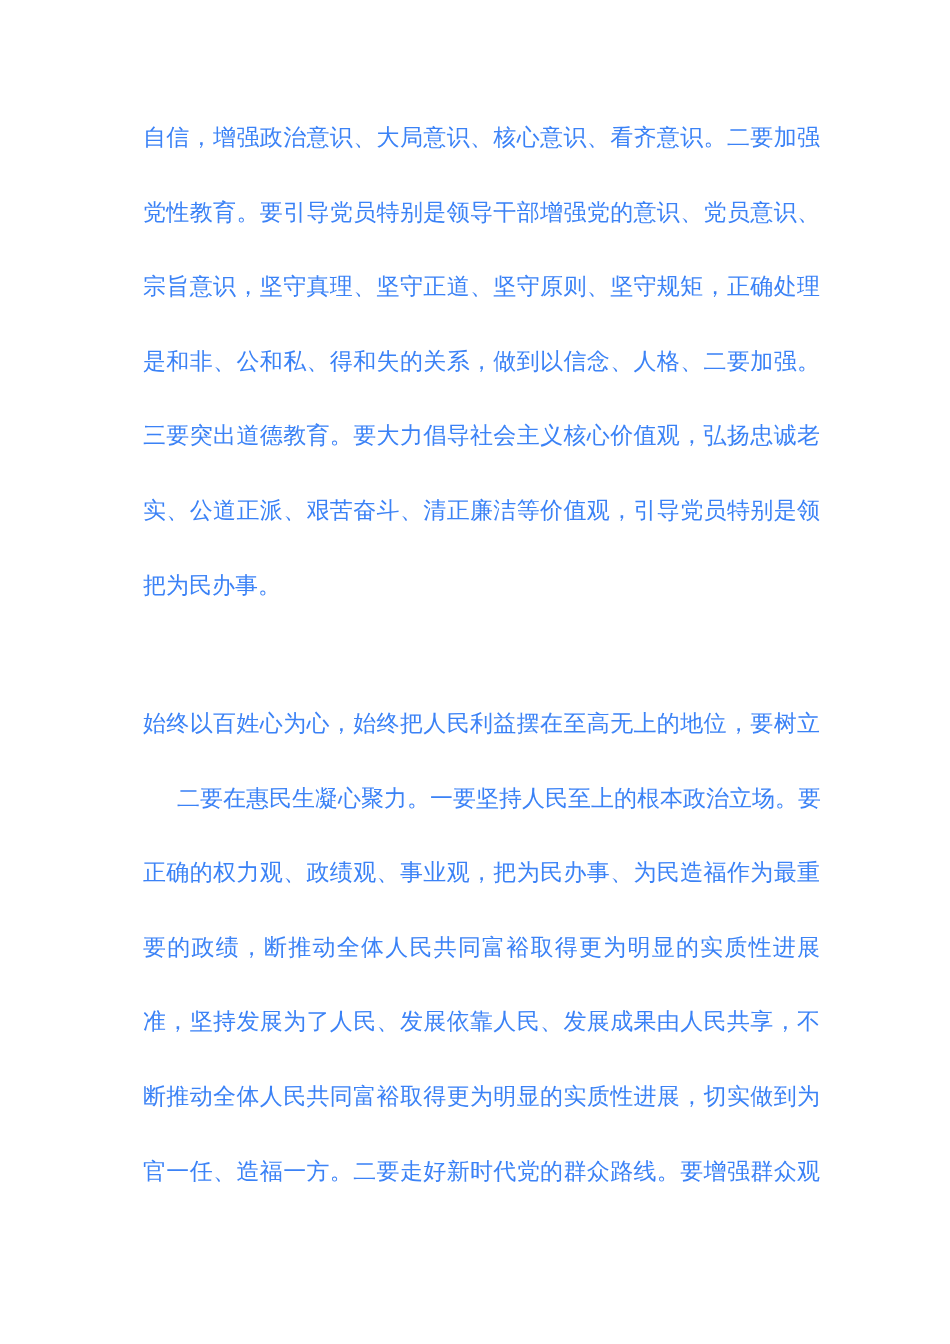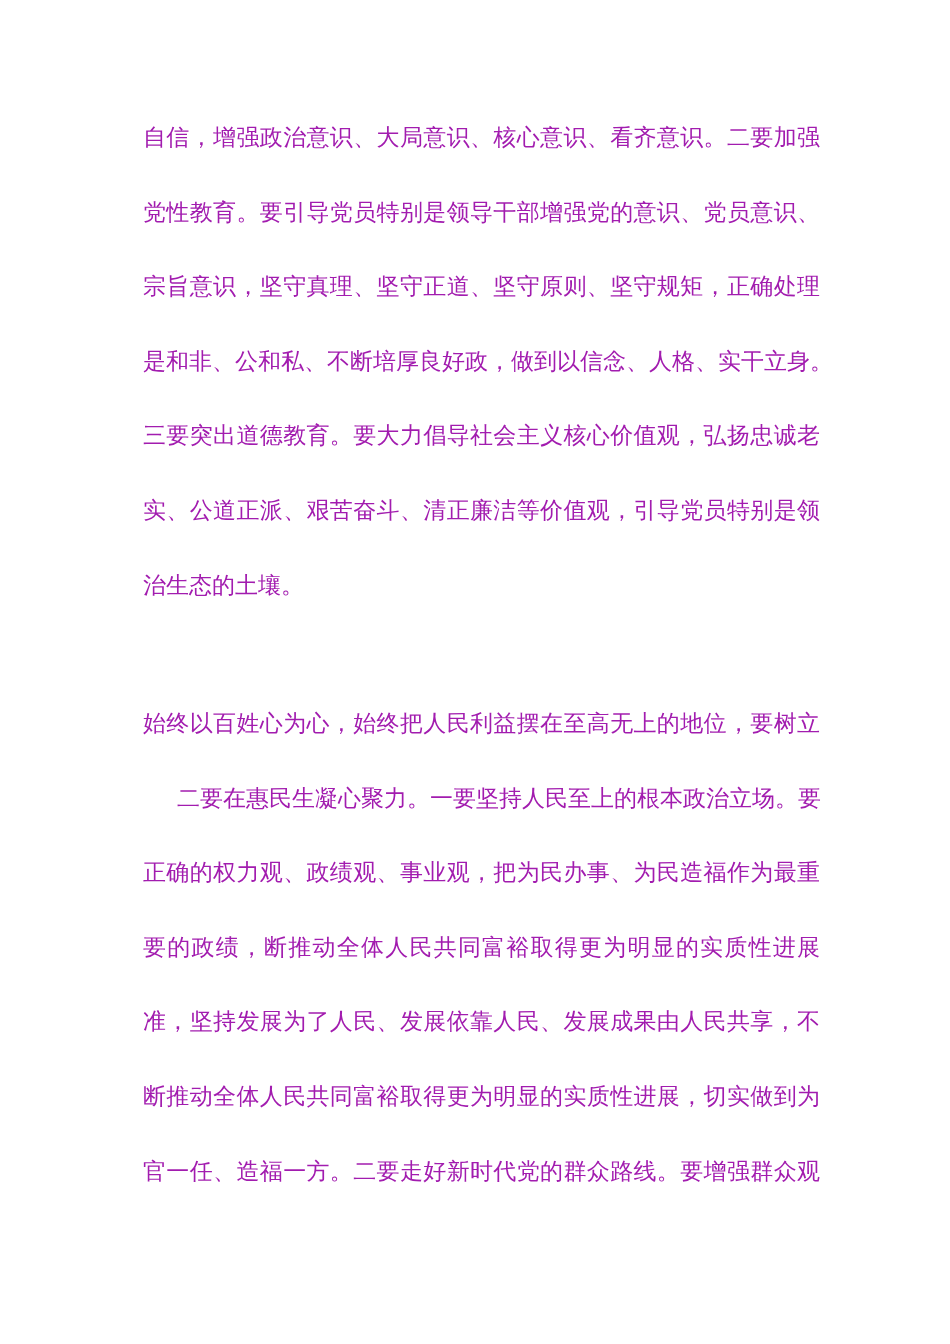--- a/index.html
+++ b/index.html
@@ -37,30 +37,30 @@
     text-align: left;
     text-align-last: left;
   }
   .line.first-line-indent {
     text-indent: 34px;
   }
 </style>
 </head>
 <body>
 
-<div class="page" style="background: rgb(255, 255, 255); color: #a21caf;">
+<div class="page" style="background: rgb(255, 255, 255); color: #3b82f6;">
 
   <div class="para para-1">
     <div class="line">自信，增强政治意识、大局意识、核心意识、看齐意识。二要加强</div>
     <div class="line">党性教育。要引导党员特别是领导干部增强党的意识、党员意识、</div>
     <div class="line">宗旨意识，坚守真理、坚守正道、坚守原则、坚守规矩，正确处理</div>
-    <div class="line">是和非、公和私、不断培厚良好政，做到以信念、人格、实干立身。</div>
+    <div class="line">是和非、公和私、得和失的关系，做到以信念、人格、二要加强。</div>
     <div class="line">三要突出道德教育。要大力倡导社会主义核心价值观，弘扬忠诚老</div>
     <div class="line">实、公道正派、艰苦奋斗、清正廉洁等价值观，引导党员特别是领</div>
-    <div class="line para-end">治生态的土壤。</div>
+    <div class="line para-end">把为民办事。</div>
   </div>
 
   <div class="para para-2">
     <div class="line">始终以百姓心为心，始终把人民利益摆在至高无上的地位，要树立</div>
     <div class="line first-line-indent">二要在惠民生凝心聚力。一要坚持人民至上的根本政治立场。要</div>
     <div class="line">正确的权力观、政绩观、事业观，把为民办事、为民造福作为最重</div>
     <div class="line">要的政绩，断推动全体人民共同富裕取得更为明显的实质性进展</div>
     <div class="line">准，坚持发展为了人民、发展依靠人民、发展成果由人民共享，不</div>
     <div class="line">断推动全体人民共同富裕取得更为明显的实质性进展，切实做到为</div>
     <div class="line">官一任、造福一方。二要走好新时代党的群众路线。要增强群众观</div>

